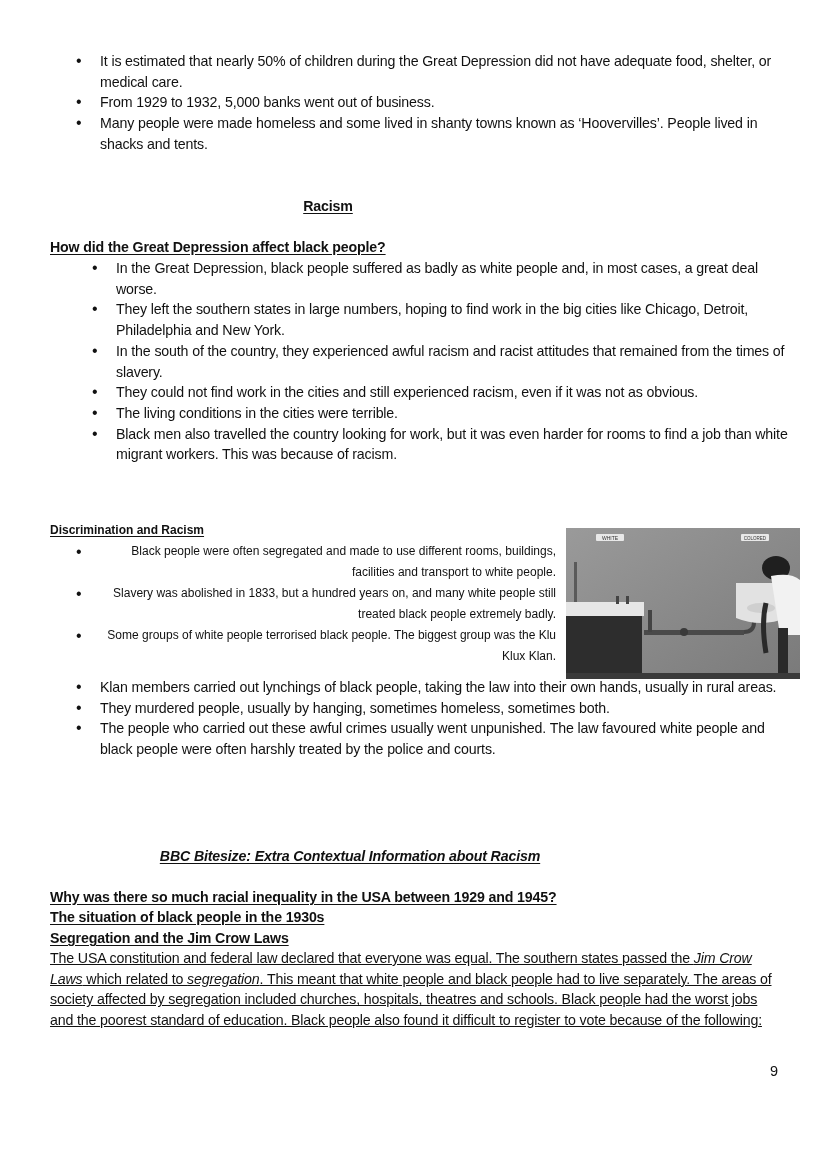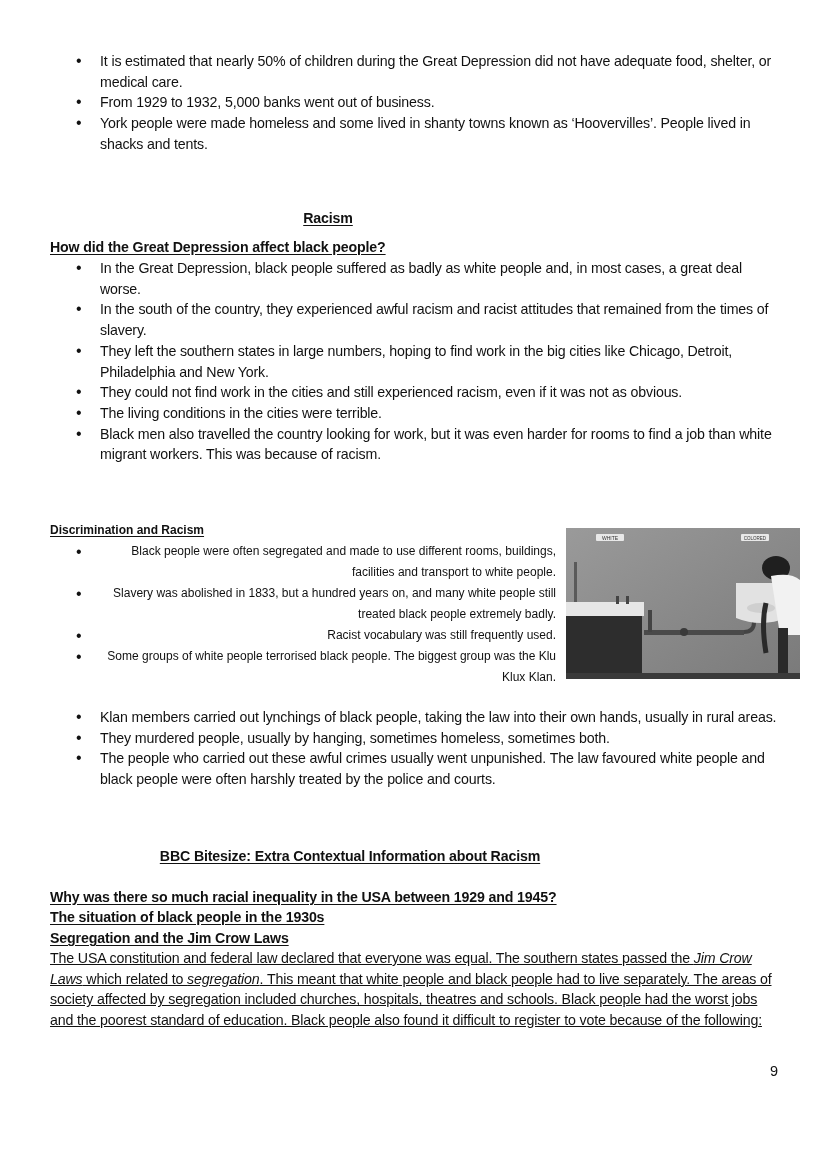--- a/index.html
+++ b/index.html
@@ -19,42 +19,41 @@
   em { font-style:italic; }
 </style>
 </head>
 <body>
 
 <div class="page">
 
   <ul class="bullets txt" style="left:76px; top:51px; width:705px;">
     <li>It is estimated that nearly 50% of children during the Great Depression did not have adequate food, shelter, or medical care.</li>
     <li>From 1929 to 1932, 5,000 banks went out of business.</li>
-    <li>York people were made homeless and some lived in shanty towns known as ‘Hoovervilles’. People lived in shacks and tents.</li>
+    <li>Many people were made homeless and some lived in shanty towns known as ‘Hoovervilles’. People lived in shacks and tents.</li>
   </ul>
 
-  <div class="center txt heading-u" style="left:0; width:656px; top:208px;">Racism</div>
+  <div class="center txt heading-u" style="left:0; width:656px; top:196px;">Racism</div>
 
   <div class="abs txt heading-u" style="left:50px; top:237px;">How did the Great Depression affect black people?</div>
 
-  <ul class="bullets txt" style="left:76px; top:258px; width:705px;">
+  <ul class="bullets txt" style="left:92px; top:258px; width:705px;">
     <li>In the Great Depression, black people suffered as badly as white people and, in most cases, a great deal worse.</li>
+    <li>They left the southern states in large numbers, hoping to find work in the big cities like Chicago, Detroit, Philadelphia and New York.</li>
     <li>In the south of the country, they experienced awful racism and racist attitudes that remained from the times of slavery.</li>
-    <li>They left the southern states in large numbers, hoping to find work in the big cities like Chicago, Detroit, Philadelphia and New York.</li>
     <li>They could not find work in the cities and still experienced racism, even if it was not as obvious.</li>
     <li>The living conditions in the cities were terrible.</li>
     <li>Black men also travelled the country looking for work, but it was even harder for rooms to find a job than white migrant workers. This was because of racism.</li>
   </ul>
 
   <div class="abs wide heading-u" style="left:50px; top:520px;">Discrimination and Racism</div>
 
   <ul class="bullets wide" style="left:76px; top:541px; width:480px;">
     <li>Black people were often segregated and made to use different rooms, buildings, facilities and transport to white people.</li>
     <li>Slavery was abolished in 1833, but a hundred years on, and many white people still treated black people extremely badly.</li>
-    <li>Racist vocabulary was still frequently used.</li>
     <li>Some groups of white people terrorised black people. The biggest group was the Klu Klux Klan.</li>
   </ul>
 
   <div class="photo">
     <svg width="234" height="151" viewBox="0 0 234 151">
       <defs>
         <linearGradient id="wall" x1="0" y1="0" x2="1" y2="1">
           <stop offset="0" stop-color="#9a9a9a"></stop>
           <stop offset="1" stop-color="#7a7a7a"></stop>
         </linearGradient>
@@ -81,27 +80,27 @@
       <path d="M170 55 h50 v35 q-25 10 -50 0 z" fill="#e2e2e2"></path>
       <ellipse cx="195" cy="80" rx="14" ry="5" fill="#cfcfcf"></ellipse>
 
       <ellipse cx="210" cy="40" rx="14" ry="12" fill="#1f1f1f"></ellipse>
       <path d="M205 48 q20 -4 29 4 v55 h-20 z" fill="#f2f2f2"></path>
       <path d="M212 100 v45 h10 v-45 z" fill="#2a2a2a"></path>
       <path d="M200 75 q-5 20 0 50" stroke="#2a2a2a" stroke-width="5" fill="none"></path>
     </svg>
   </div>
 
-  <ul class="bullets txt" style="left:76px; top:707px; width:705px;">
+  <ul class="bullets txt" style="left:76px; top:677px; width:705px;">
     <li>Klan members carried out lynchings of black people, taking the law into their own hands, usually in rural areas.</li>
     <li>They murdered people, usually by hanging, sometimes homeless, sometimes both.</li>
     <li>The people who carried out these awful crimes usually went unpunished. The law favoured white people and black people were often harshly treated by the police and courts.</li>
   </ul>
 
-  <div class="center txt heading-u" style="left:0; width:700px; top:846px;">BBC Bitesize: Extra Contextual Information about Racism</div>
+  <div class="center txt heading-u" style="left:0; width:700px; top:846px;font-style:italic;">BBC Bitesize: Extra Contextual Information about Racism</div>
 
   <div class="abs txt heading-u" style="left:50px; top:887px;text-decoration:underline;">Why was there so much racial inequality in the USA between 1929 and 1945?</div>
   <div class="abs txt heading-u" style="left:50px; top:907px;">The situation of black people in the 1930s</div>
   <div class="abs txt heading-u" style="left:50px; top:928px;">Segregation and the Jim Crow Laws</div>
 
   <p class="abs txt" style="left:50px; top:948px; width:730px; margin:0;text-decoration:underline;">
     <span>The USA constitution and federal law declared that everyone was equal. The southern states passed the </span><em>Jim Crow Laws</em><span> which related to </span><em>segregation</em><span>. This meant that white people and black people had to live separately. The areas of society affected by segregation included churches, hospitals, theatres and schools. Black people had the worst jobs and the poorest standard of education. Black people also found it difficult to register to vote because of the following:</span>
   </p>
 
   <div class="pg-num txt">9</div>

